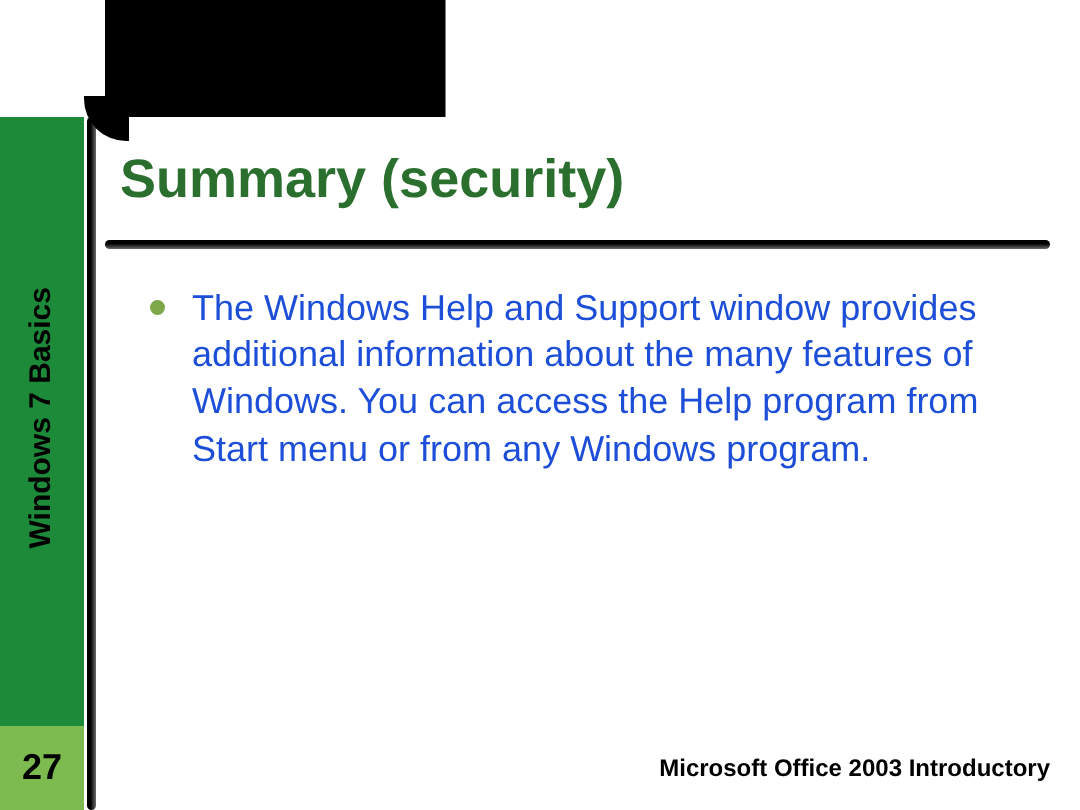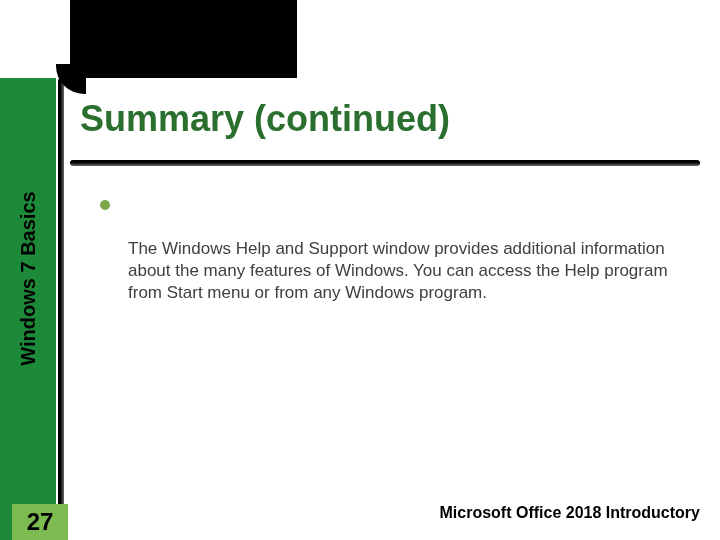--- a/index.html
+++ b/index.html
@@ -84,29 +84,28 @@
     white-space: nowrap;
     font-size: 20px;
     font-weight: bold;
     color: #000;
   }
   .page-num {
     position: absolute;
     left: 0;
     bottom: 0;
     width: 56px;
-    height: 36px;
+    height: 56px;
     background: #7dba4f;
     color: #000;
     font-size: 24px;
     font-weight: bold;
     display: flex;
     align-items: center;
     justify-content: center;
-    margin-left: 12px;
   }
   .content {
     position: absolute;
     left: 100px;
     top: 190px;
     width: 590px;
   }
   .bullet-row {
     display: flex;
     align-items: flex-start;
@@ -115,24 +114,23 @@
   .bullet-dot {
     width: 10px;
     height: 10px;
     background: #7ca84a;
     border-radius: 50%;
     margin-top: 10px;
     margin-right: 18px;
     flex-shrink: 0;
   }
   .bullet-text {
-    font-size: 17px;
+    font-size: 24px;
     line-height: 1.3;
-    color: #404040;
-    margin-top: 48px;
+    color: #1d4ed8;
   }
   .footer-left {
     position: absolute;
     left: 82px;
     bottom: 18px;
     font-size: 17px;
     font-weight: bold;
     color: #000;
   }
   .footer-right {
@@ -147,29 +145,29 @@
 </head>
 <body>
 
 <div class="slide">
   <div class="top-black"></div>
   <div class="left-green"></div>
   <div class="black-vline"></div>
   <div class="corner-curve"></div>
   <div class="black-hline"></div>
 
-  <div class="title">Summary (continued)</div>
+  <div class="title">Summary (security)</div>
 
   <div class="side-label">
     <span>Windows 7 Basics</span>
   </div>
 
   <div class="page-num">27</div>
 
   <div class="content">
     <div class="bullet-row">
       <div class="bullet-dot"></div>
       <div class="bullet-text">The Windows Help and Support window provides additional information about the many features of Windows. You can access the Help program from Start menu or from any Windows program.</div>
     </div>
   </div>
 
-  <div class="footer-right">Microsoft Office 2018 Introductory</div>
+  <div class="footer-right">Microsoft Office 2003 Introductory</div>
 </div>
 
 </body></html>

